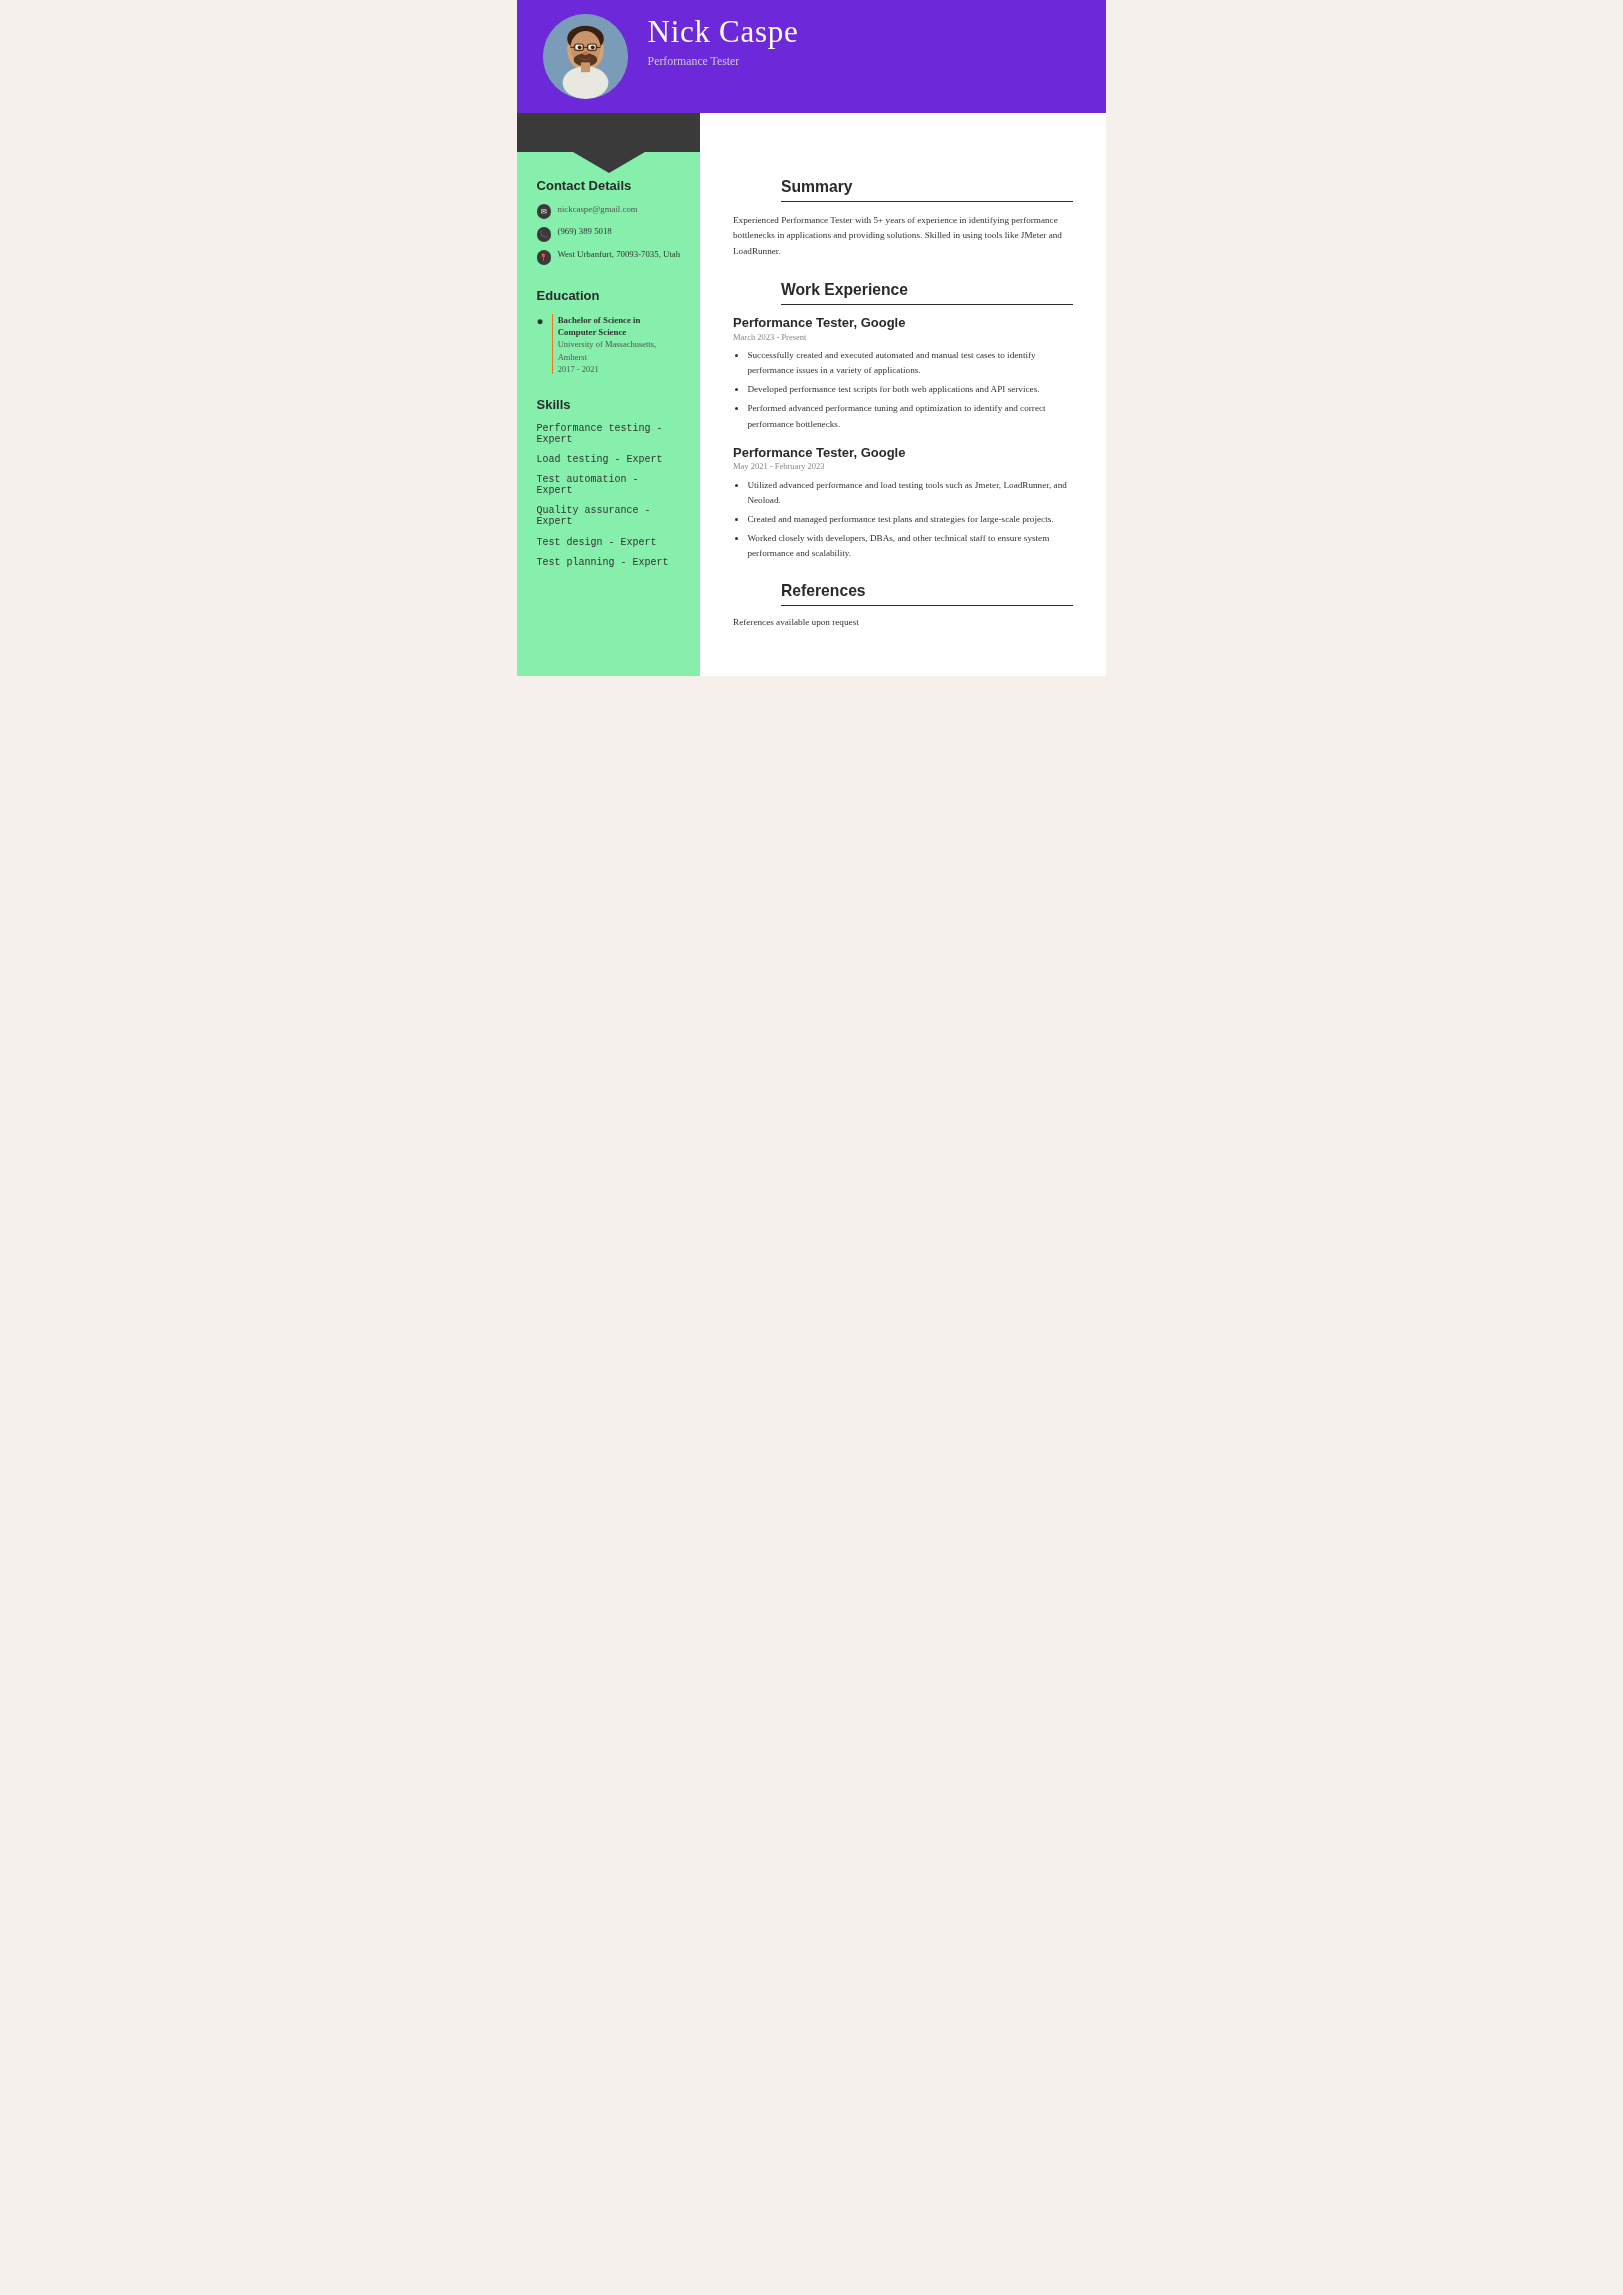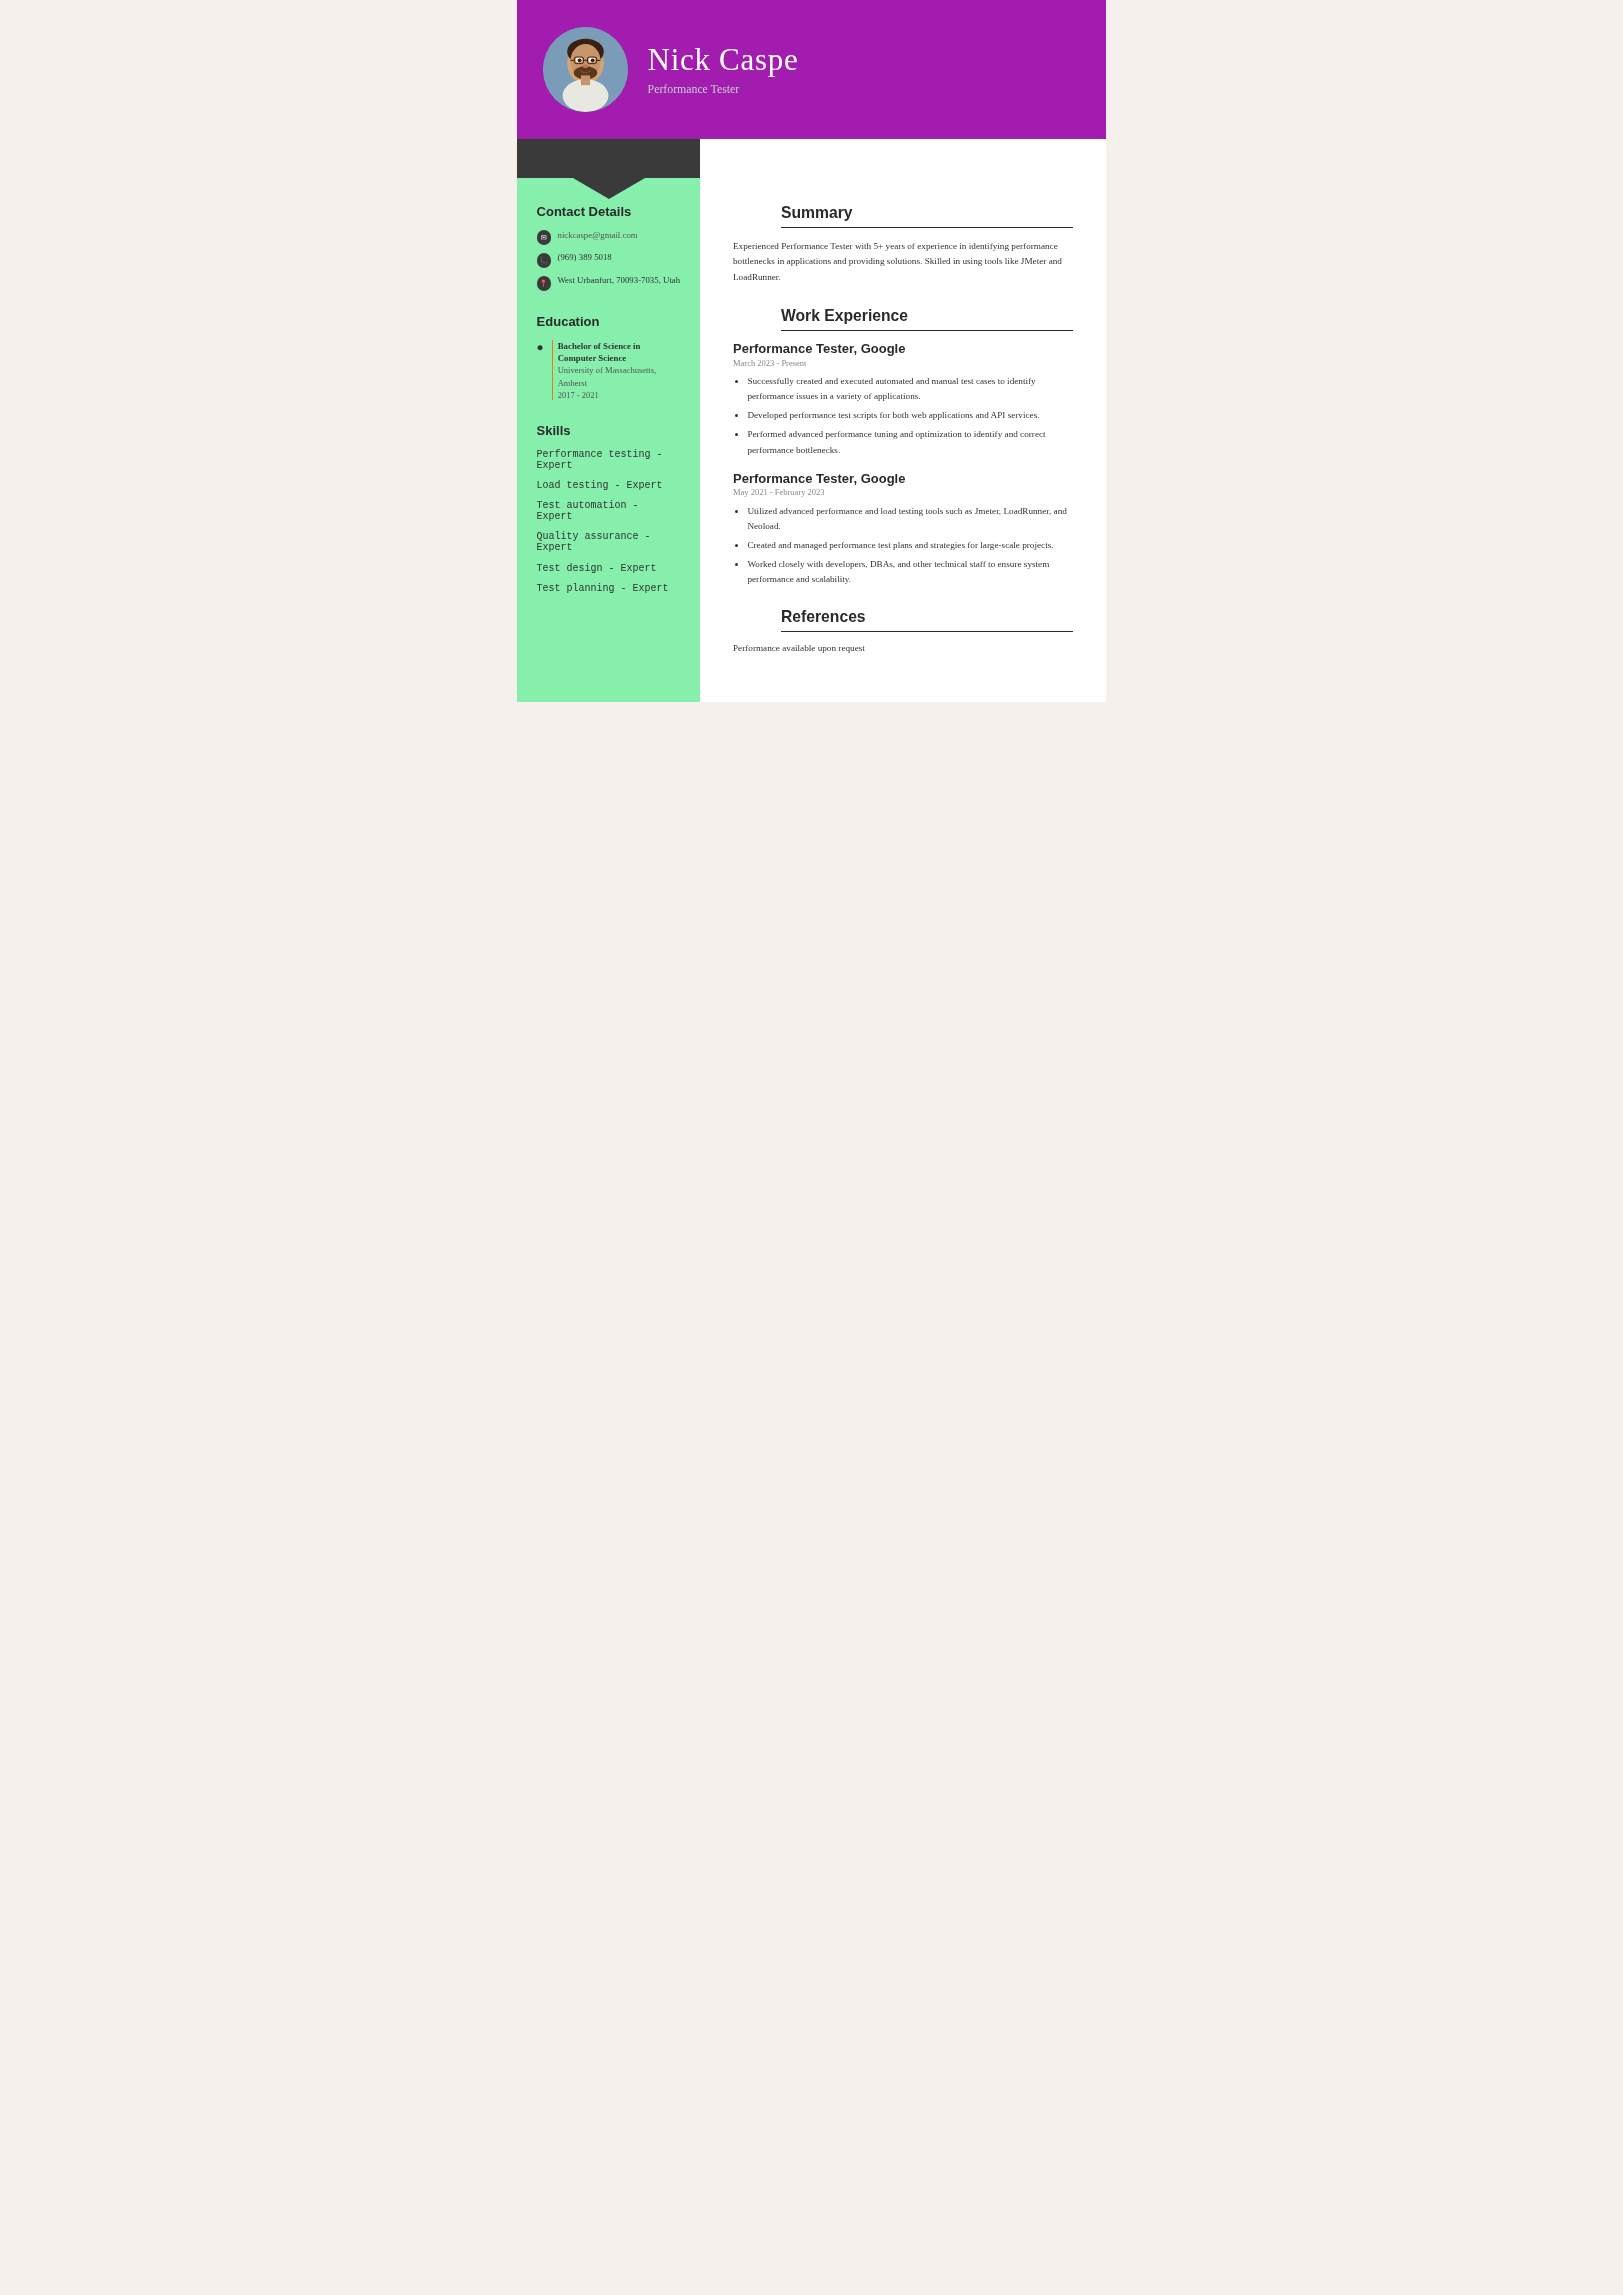--- a/index.html
+++ b/index.html
@@ -5,24 +5,23 @@
     * { margin: 0; padding: 0; box-sizing: border-box; }
     body {
       font-family: Georgia, 'Times New Roman', serif;
       background: #f5f0eb;
       width: 589px;
       margin: 0 auto;
     }
 
     
     .header {
-      background: #a21caf;
-      display: flex;
-      align-items: center;
-      padding: 27px 26px;
+      background: #6d28d9;
+      display: flex;
+      padding: 14px 26px;
       gap: 19.6px;
     }
     .avatar {
       width: 85px;
       height: 85px;
       border-radius: 50%;
       overflow: hidden;
       flex-shrink: 0;
       background: #7a9cb8;
       display: flex;
@@ -323,18 +322,18 @@
         <ul class="job-bullets">
           <li>Utilized advanced performance and load testing tools such as Jmeter, LoadRunner, and Neoload.</li>
           <li>Created and managed performance test plans and strategies for large-scale projects.</li>
           <li>Worked closely with developers, DBAs, and other technical staff to ensure system performance and scalability.</li>
         </ul>
       </div>
     </div>
 
     <div class="section">
       <div class="section-title">References</div>
-      <p class="references-text">Performance available upon request</p>
+      <p class="references-text">References available upon request</p>
     </div>
 
   </div>
 </div>
 
 
 </body></html>

